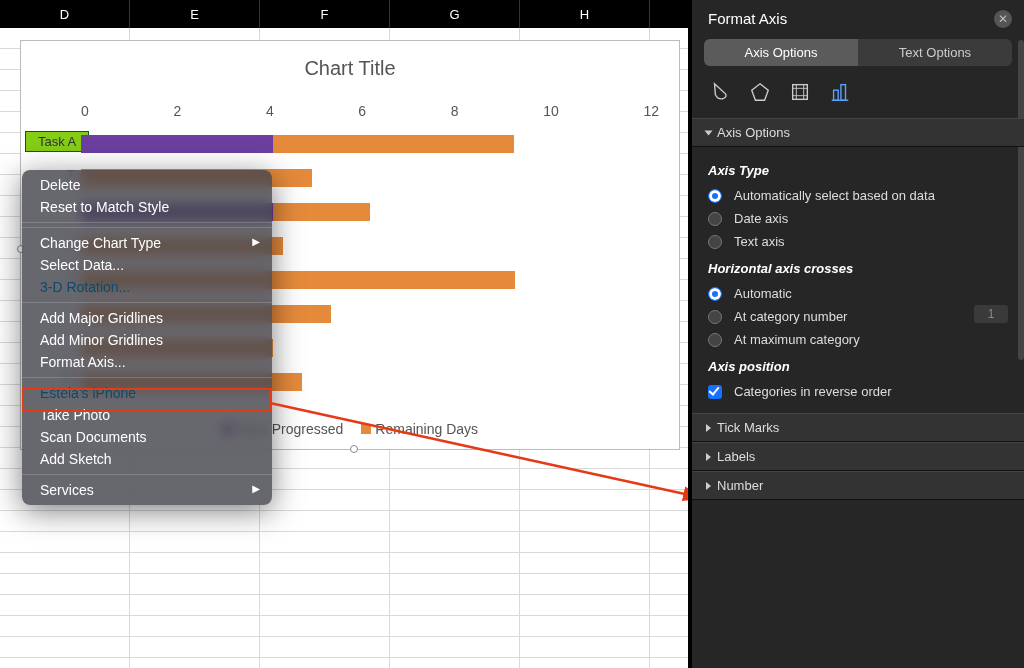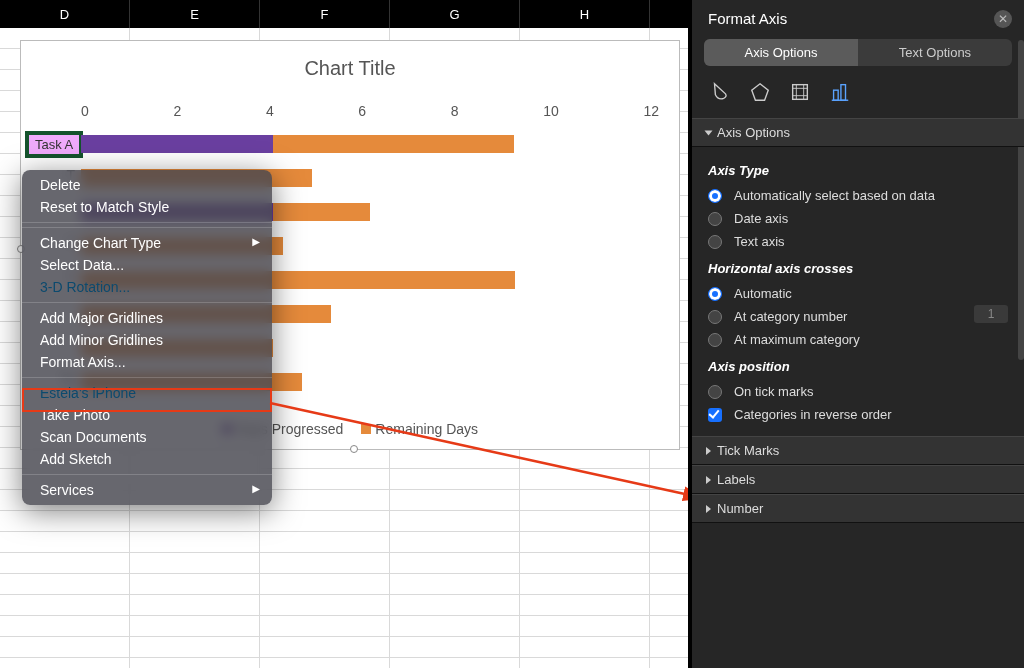--- a/index.html
+++ b/index.html
@@ -88,23 +88,23 @@
     left: -56px;
     width: 50px;
     top: -2px;
     text-align: right;
     font-size: 14px;
     color: #555;
   }
   .ysel {
     position: absolute;
     left: -56px; top: -4px;
-    border: 4px solid #14532d;
-    padding: 2px 6px;
-    background: #f0abfc;
+    border: 1px solid #14532d;
+    padding: 2px 12px;
+    background: #84cc16;
   }
   .legend {
     position: absolute;
     bottom: 12px; left: 0; right: 0;
     display: flex;
     justify-content: center;
     gap: 18px;
     font-size: 14px;
     color: #555;
   }
@@ -452,24 +452,20 @@
         <div class="radio"></div>
         <span>At category number</span>
         <span class="num-field">1</span>
       </div>
     <div class="radio-row">
         <div class="radio"></div>
         <span>At maximum category</span>
       </div>
 
     <div class="sub-hdr">Axis position</div>
-    <div class="radio-row">
-        <div class="radio"></div>
-        <span>On tick marks</span>
-      </div>
     <div class="check-row">
         <div class="check"></div>
         <span>Categories in reverse order</span>
       </div>
   </div>
 
   <div class="section-hdr"><span class="tri"></span><span>Tick Marks</span></div>
   <div class="section-hdr"><span class="tri"></span><span>Labels</span></div>
   <div class="section-hdr"><span class="tri"></span><span>Number</span></div>
 </div>

